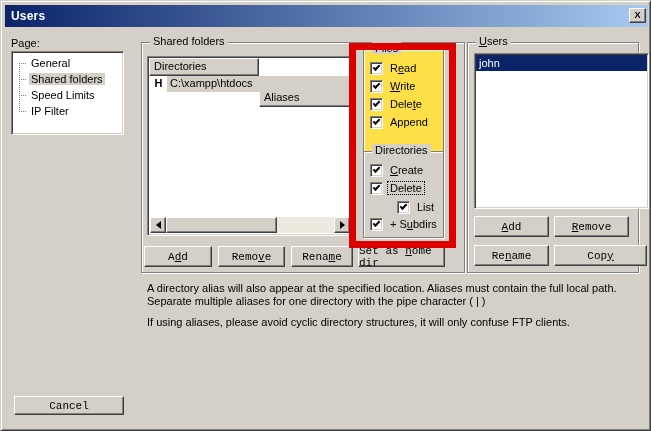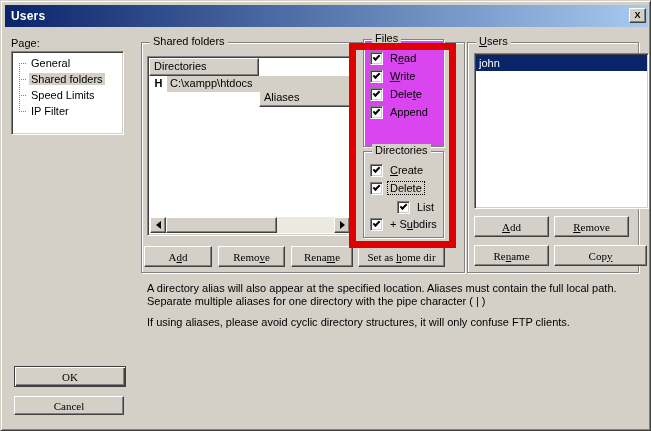--- a/index.html
+++ b/index.html
@@ -23,21 +23,21 @@
 
   .sunken { background:#fff; border:1px solid; border-color:#808080 #fff #fff #808080;
     box-shadow: inset 1px 1px 0 #404040, inset -1px -1px 0 #d4d0c8; }
 
   .group { position:absolute; border:1px solid #808080;
     box-shadow: 1px 1px 0 #fff, inset 1px 1px 0 #fff; }
   .group > .gtitle { position:absolute; top:-8px; left:8px; background:#d4d0c8; padding:0 3px; }
 
   .b3d { position:absolute; background:#d4d0c8; border:1px solid; border-color:#fff #404040 #404040 #fff;
     box-shadow:inset -1px -1px 0 #808080; display:flex; align-items:center; justify-content:center;
-    font-family:Liberation Serif, serif; font-size:11px; cursor:default; }
+    font-family:Liberation Mono, monospace; font-size:11px; cursor:default; }
   .b3d.default { border-color:#404040; box-shadow:inset 1px 1px 0 #fff, inset -1px -1px 0 #404040, inset -2px -2px 0 #808080; }
 
   .u { text-decoration:underline; }
 
   
   .pagelist { position:absolute; left:10px; top:50px; width:113px; height:84px; padding-top:3px; }
   .treelines { position:absolute; left:7px; top:11px; width:1px; height:48px;
     background-image:repeating-linear-gradient(to bottom,#808080 0 1px,transparent 1px 2px); }
   .titem { position:relative; height:16px; line-height:16px; padding-left:17px; white-space:nowrap; }
   .titem::before { content:""; position:absolute; left:7px; top:8px; width:8px;
@@ -146,21 +146,21 @@
   <div class="b3d" style="left:217px; top:245px; width:67px; height:21px;">
     <span><span>Remo</span><span class="u">v</span><span>e</span></span>
   </div>
   <div class="b3d" style="left:290px; top:245px; width:62px; height:21px;">
     <span><span>Rena</span><span class="u">m</span><span>e</span></span>
   </div>
   <div class="b3d" style="left:357px; top:245px; width:87px; height:21px;">
     <span><span>Set as </span><span class="u">h</span><span>ome dir</span></span>
   </div>
 
-  <div class="group" style="left:362px; top:38px; width:81px; height:108px; background:#d946ef;">
+  <div class="group" style="left:362px; top:48px; width:81px; height:108px; background:#fde047;">
     <span class="gtitle">Files</span>
     <div class="checkrow" style="top:11px;">
       <span class="cb checked">
           <span class="tick"></span>
         </span>
       <span class="cblabel"><span>R</span><span class="u">e</span><span>ad</span></span>
     </div>
     <div class="checkrow" style="top:29px;">
       <span class="cb checked">
           <span class="tick"></span>
@@ -228,20 +228,17 @@
   </div>
   <div class="b3d" style="left:553px; top:244px; width:93px; height:21px;">
     <span><span>Cop</span><span class="u">y</span><span></span></span>
   </div>
 
   <div class="info">
     <p>A directory alias will also appear at the specified location. Aliases must contain the full local path. Separate multiple aliases for one directory with the pipe character ( | )</p>
     <p>If using aliases, please avoid cyclic directory structures, it will only confuse FTP clients.</p>
   </div>
 
-  <div class="b3d default" style="left:13px; top:365px; width:112px; height:21px;">
-    <span>OK</span>
-  </div>
   <div class="b3d" style="left:13px; top:395px; width:110px; height:19px;">
     <span>Cancel</span>
   </div>
 
 </div>
 
 </body></html>

